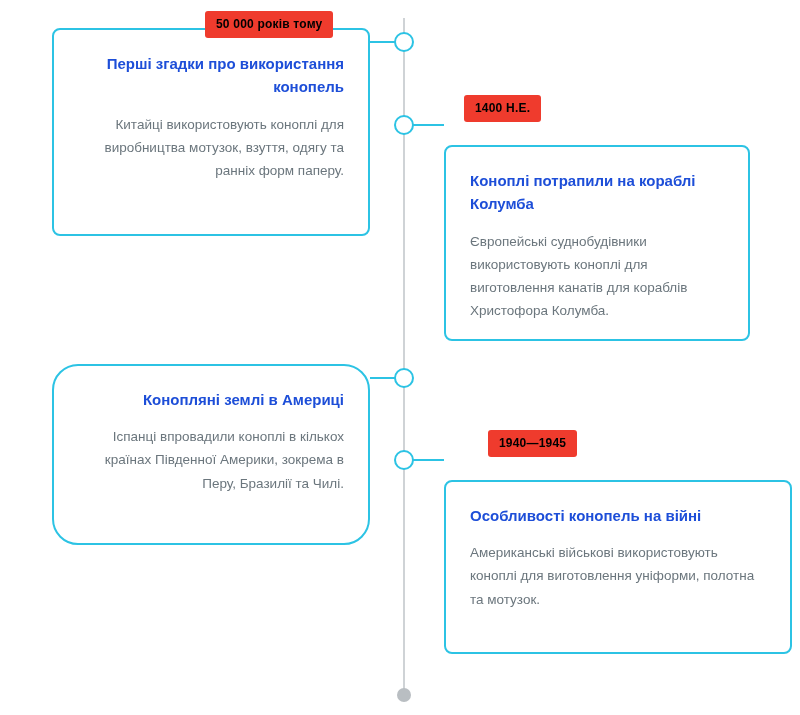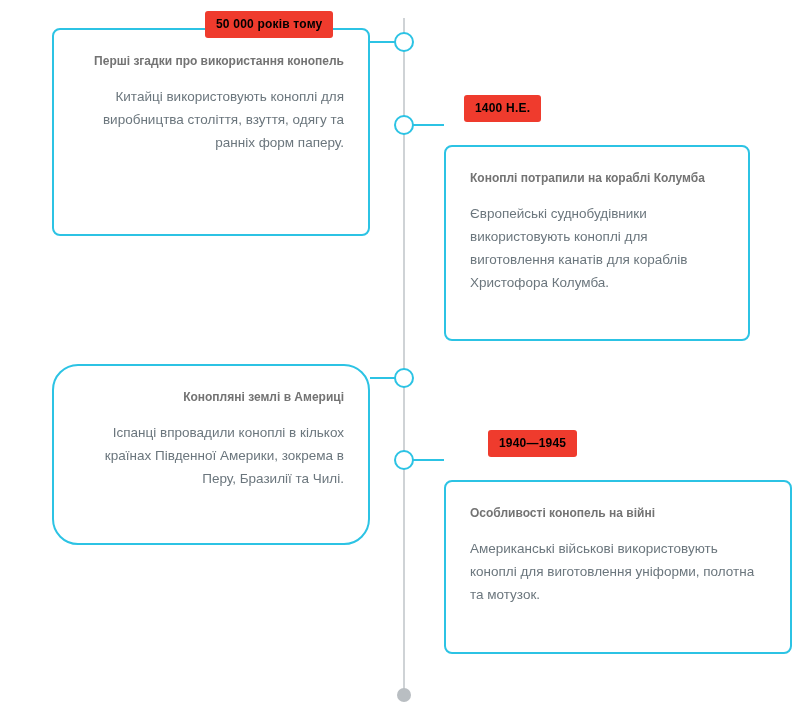--- a/index.html
+++ b/index.html
@@ -72,23 +72,23 @@
   }
   .card.left {
     text-align: right;
   }
   .card.right {
     text-align: left;
     margin-top: 33px;
   }
 
   .card-title {
-    font-size: 12px;
+    font-size: 15px;
     font-weight: bold;
-    color: #737373;
+    color: #1d4ed8;
     line-height: 1.55;
     margin: 0 0 14px 0;
   }
   .card-body {
     font-size: 13.5px;
     color: #6b767d;
     line-height: 1.72;
     margin: 0;
   }
 
@@ -109,21 +109,21 @@
 </head>
 <body>
 
 <div id="timeline">
 
   <div class="spine"></div>
   <div class="spine-end"></div>
 
   <div class="card left" style="left:52px; top:28px; width:318px; height:208px;">
     <div class="card-title">Перші згадки про використання конопель</div>
-    <div class="card-body">Китайці використовують коноплі для виробництва століття, взуття, одягу та ранніх форм паперу.</div>
+    <div class="card-body">Китайці використовують коноплі для виробництва мотузок, взуття, одягу та ранніх форм паперу.</div>
   </div>
   <div class="badge" style="left:205px; top:11px;">50 000 років тому</div>
   <div class="connector" style="left:370px; top:41px; width:28px;"></div>
   <div class="node" style="top:32px;"></div>
 
   <div class="card right" style="left:444px; top:112px; width:306px; height:196px;">
     <div class="card-title">Коноплі потрапили на кораблі Колумба</div>
     <div class="card-body">Європейські суднобудівники використовують коноплі для виготовлення канатів для кораблів Христофора Колумба.</div>
   </div>
   <div class="badge" style="left:464px; top:95px;">1400 Н.Е.</div>

